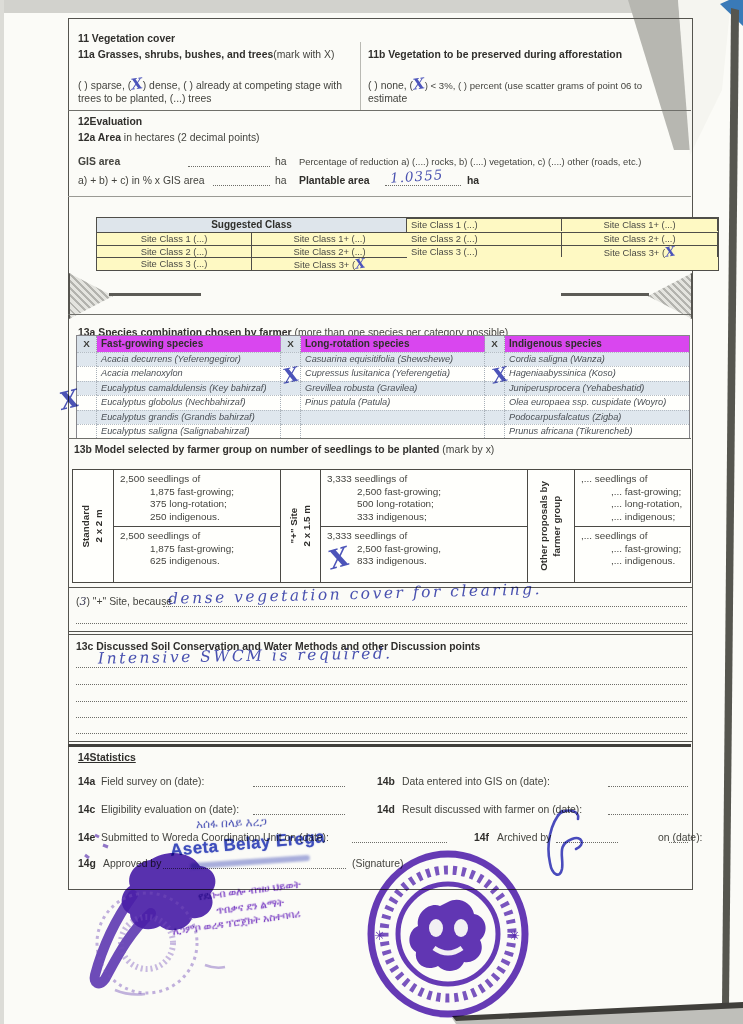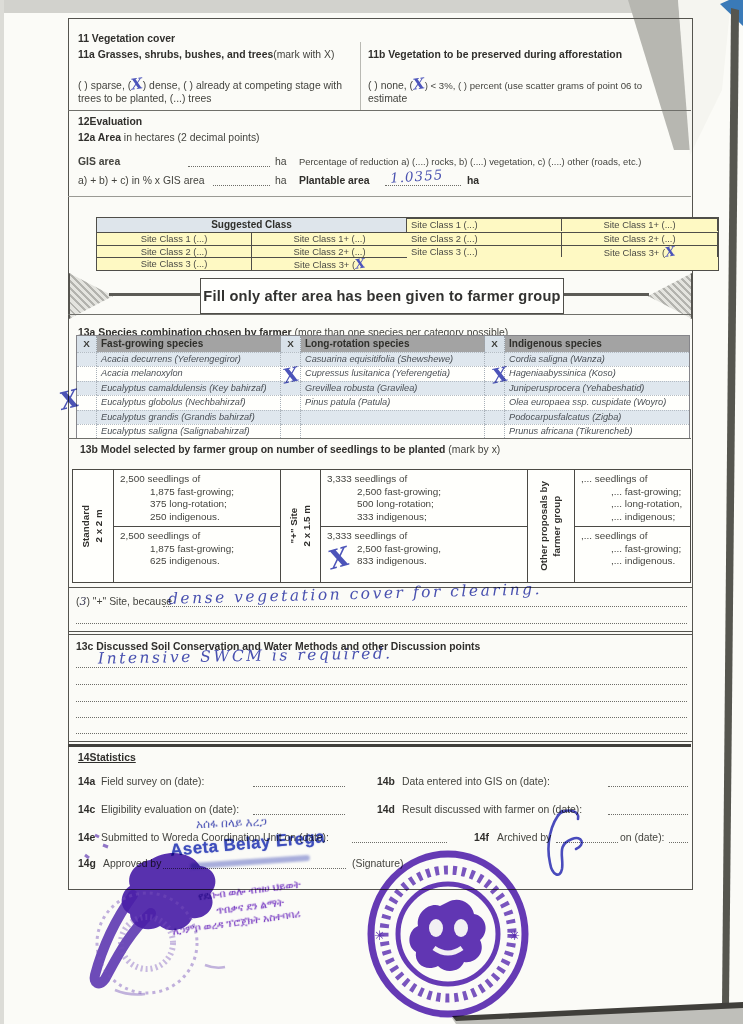--- a/index.html
+++ b/index.html
@@ -33,21 +33,21 @@
        background:repeating-linear-gradient(45deg,#b3b3ae 0 2px,#e4e4df 2px 5px);}
   #tri-l{clip-path:polygon(0 0,100% 50%,0 100%);}
   #tri-r{clip-path:polygon(100% 0,0 50%,100% 100%);}
   #bannerbox{position:absolute;left:200px;top:278px;width:362px;height:34px;border:1.6px solid #4f4e49;
              background:#fffffd;display:flex;align-items:center;justify-content:center;}
   #bannerbox span{font-size:14.6px;font-weight:bold;color:#323230;letter-spacing:.2px;white-space:nowrap;}
   
   #t13a{position:absolute;left:76px;top:335px;width:612px;display:grid;
         grid-template-columns:20px 184px 20px 184px 20px 184px;border:1.1px solid #85858a;background:#fffffc;}
   #t13a .hx{background:#d8e1e9;font-size:9.8px;font-weight:bold;text-align:center;height:16px;line-height:16px;border-right:1px dotted #9aa2aa;}
-  #t13a .hh{background:#a3a3a3;font-size:10px;font-weight:bold;height:16px;line-height:16px;padding-left:4px;border-right:1px dotted #9aa2aa;color:#2f2f2b;}
+  #t13a .hh{background:#d946ef;font-size:10px;font-weight:bold;height:16px;line-height:16px;padding-left:4px;border-right:1px dotted #9aa2aa;color:#2f2f2b;}
   #t13a .xc{height:13.4px;border-right:1px dotted #a8b0b8;border-top:1px dotted #b4bcc4;}
   #t13a .sc{font-size:9.2px;font-style:italic;color:#4b5056;height:13.4px;line-height:13.4px;
             padding-left:4px;border-right:1px dotted #a8b0b8;border-top:1px dotted #b4bcc4;white-space:nowrap;}
   #t13a .sh{background:#dfe7ee;}
   #t13a .nr{border-right:none;}
   
   #t13b{position:absolute;left:72px;top:469px;width:617px;display:grid;
         grid-template-columns:41px 167px 40px 207px 47px 115px;grid-template-rows:57px 55px;
         border:1.4px solid #4b4a45;background:#fffffc;}
   #t13b .vcell{border-right:1.4px solid #4b4a45;display:flex;align-items:center;justify-content:center;grid-row:span 2;}
@@ -132,23 +132,20 @@
     <div class="c">Site Class 3 (...)</div>
     <div class="c ctr"><span>Site Class 3+ (</span><span class="mark" style="font-size:13px;">X</span></div>
     <div class="c ctr">Site Class 3 (...)</div>
     <div class="c ctr last"><span>Site Class 3+ (</span><span class="mark" style="font-size:13px;">X</span></div>
   </div>
 
   <div class="tri" id="tri-l" style="left:69px;top:273px;"></div>
   <div class="tri" id="tri-r" style="left:648px;top:273px;"></div>
   <div class="abs" style="left:109px;top:293px;width:92px;height:3px;background:#5c5b56;"></div>
   <div class="abs" style="left:561px;top:293px;width:88px;height:3px;background:#5c5b56;"></div>
-  <div id="bannerbox">
-    <span>Fill only after area has been given to farmer group</span>
-  </div>
 
   <div class="hline" style="left:68px;top:314px;width:623px;height:1.3px;"></div>
   <span class="abs t" style="left:78px;top:327px;">
     <span class="b">13a Species combination chosen by farmer</span><span> (more than one species per category possible)</span>
   </span>
 
   <div id="t13a">
     <div class="hx">X</div>
     <div class="hh">Fast-growing species</div>
     <div class="hx">X</div>
@@ -197,21 +194,21 @@
     <div class="sc"></div>
     <div class="xc"></div>
     <div class="sc nr">Prunus africana (Tikurencheb)</div>
   </div>
 
   <div class="abs mark ink" style="left:60px;top:385px;font-size:24px;transform:rotate(-14deg);">X</div>
   <div class="abs mark ink" style="left:283px;top:363px;font-size:20px;transform:rotate(-12deg);">X</div>
   <div class="abs mark ink" style="left:492px;top:363px;font-size:20px;transform:rotate(-12deg);">X</div>
 
   <div class="hline" style="left:68px;top:438px;width:623px;height:1.3px;"></div>
-  <span class="abs t" style="left:80px;top:444px;">
+  <span class="abs t" style="left:74px;top:444px;">
     <span class="b">13b Model selected by farmer group on number of seedlings to be planted</span><span> (mark by x)</span>
   </span>
 
   <div id="t13b">
     <div class="vcell" style="grid-column:1;">
         <span class="vtxt">Standard
 2 x 2 m</span>
       </div>
     <div class="mcell rb" style="grid-column:2;grid-row:1;">
       <div>2,500 seedlings of</div>
@@ -290,21 +287,21 @@
   <div class="abs t b" style="left:377px;top:804px;">14d</div>
   <div class="abs t" style="left:402px;top:804px;">Result discussed with farmer on (date):</div>
   <div class="dl" style="left:608px;top:813px;width:80px;"></div>
 
   <div class="abs t b" style="left:78px;top:832px;">14e</div>
   <div class="abs t" style="left:101px;top:832px;">Submitted to Woreda Coordination Unit on (date):</div>
   <div class="dl" style="left:352px;top:841px;width:95px;"></div>
   <div class="abs t b" style="left:474px;top:832px;">14f</div>
   <div class="abs t" style="left:497px;top:832px;">Archived by</div>
   <div class="dl" style="left:556px;top:841px;width:62px;"></div>
-  <div class="abs t" style="left:620px;top:832px;">on (date):</div>
+  <div class="abs t" style="left:658px;top:832px;">on (date):</div>
   <div class="dl" style="left:669px;top:841px;width:19px;"></div>
 
   <div class="abs t b" style="left:78px;top:858px;">14g</div>
   <div class="abs t" style="left:103px;top:858px;">Approved by</div>
   <div class="dl" style="left:163px;top:867px;width:183px;"></div>
   <div class="abs t" style="left:352px;top:858px;">(Signature)</div>
 
   <div class="abs amh ink" style="left:196px;top:816px;transform:rotate(-2deg);filter:blur(.3px);">አሰፋ በላይ እረጋ</div>
   <div class="abs ink" style="left:170px;top:834px;font-size:17px;font-weight:bold;color:#3e4ec2;transform:rotate(-5deg);letter-spacing:.4px;text-shadow:0 0 1.2px rgba(62,78,194,.7);white-space:nowrap;">Aseta Belay Erega</div>
   <div class="abs ink" style="left:190px;top:859px;width:120px;height:6px;background:#4350c0;opacity:.45;border-radius:3px;transform:rotate(-4deg);filter:blur(1.2px);"></div>

